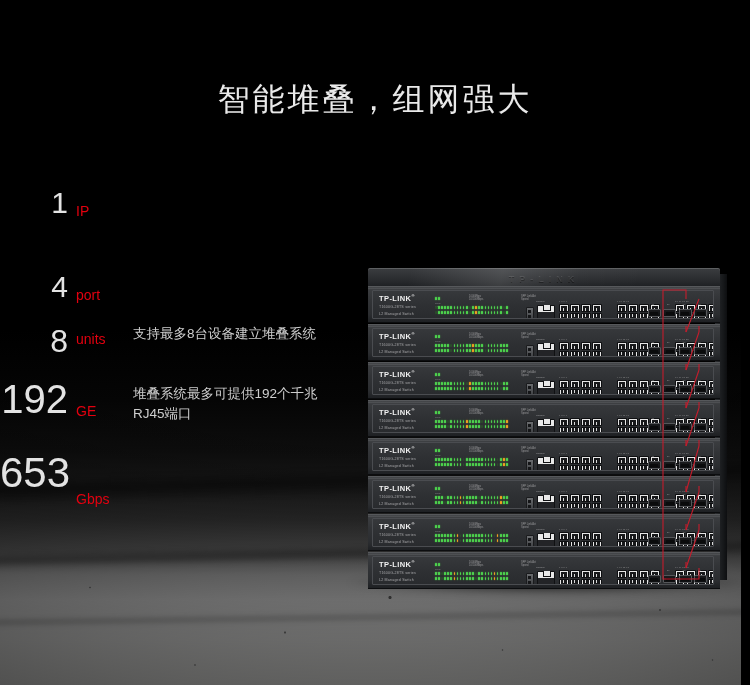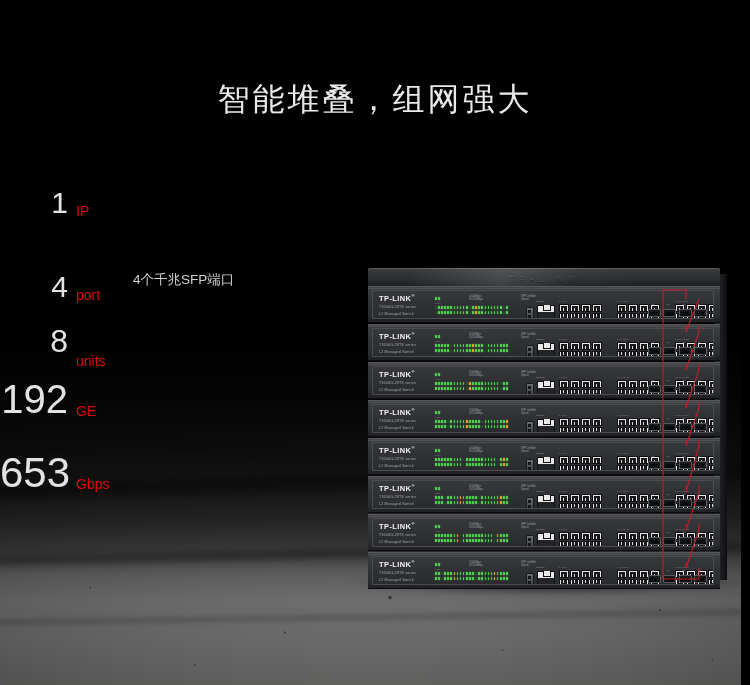--- a/index.html
+++ b/index.html
@@ -115,24 +115,24 @@
     margin-left:133px;
     color:#cfcfcf;
     font-size:13.5px;
     line-height:20px;
     width:215px;
   }
 
   
   .r0 .spec-num{font-size:30px;top:2px}   .r0 .spec-unit{top:18px}
   .r1 .spec-num{font-size:30px;top:2px}   .r1 .spec-unit{top:18px}
-  .r2 .spec-num{font-size:32px;top:1px}   .r2 .spec-unit{top:30px}
+  .r2 .spec-num{font-size:32px;top:1px}   .r2 .spec-unit{top:8px}
   .r3 .spec-num{font-size:36px;top:-2px}  .r3 .spec-unit{top:19px}
   .r4 .spec-num{font-size:40px;top:-5px}  .r4 .spec-unit{top:20px}
-  .r5 .spec-num{font-size:42px;top:-6px}  .r5 .spec-unit{top:19px}
+  .r5 .spec-num{font-size:42px;top:-6px}  .r5 .spec-unit{top:34px}
 
   
   .stack{
     position:absolute;
     left:365px;top:268px;
     width:362px;height:312px;
   }
   
   .stack-top{
     position:absolute;left:3px;top:0;width:352px;height:20px;
@@ -295,32 +295,33 @@
   <div class="specs">
 
     <div class="spec-row r0" style="height:74px">
       <div class="spec-num">1</div>
       <div class="spec-unit">IP</div>
     </div>
 
     <div class="spec-row r1" style="height:44px">
       <div class="spec-num">4</div>
       <div class="spec-unit">port</div>
-      <div class="spec-desc">4个千兆SFP端口</div>
     </div>
 
     <div class="spec-row r2" style="height:50px">
       <div class="spec-num">8</div>
       <div class="spec-unit">units</div>
+      <div class="spec-desc">支持最多8台设备建立堆叠系统</div>
     </div>
 
 
     <div class="spec-row r4" style="height:64px">
       <div class="spec-num">192</div>
       <div class="spec-unit">GE</div>
+      <div class="spec-desc">堆叠系统最多可提供192个千兆RJ45端口</div>
     </div>
 
     <div class="spec-row r5" style="height:60px">
       <div class="spec-num">653</div>
       <div class="spec-unit">Gbps</div>
     </div>
 
   </div>
 
   <div class="stack-shadow"></div>

